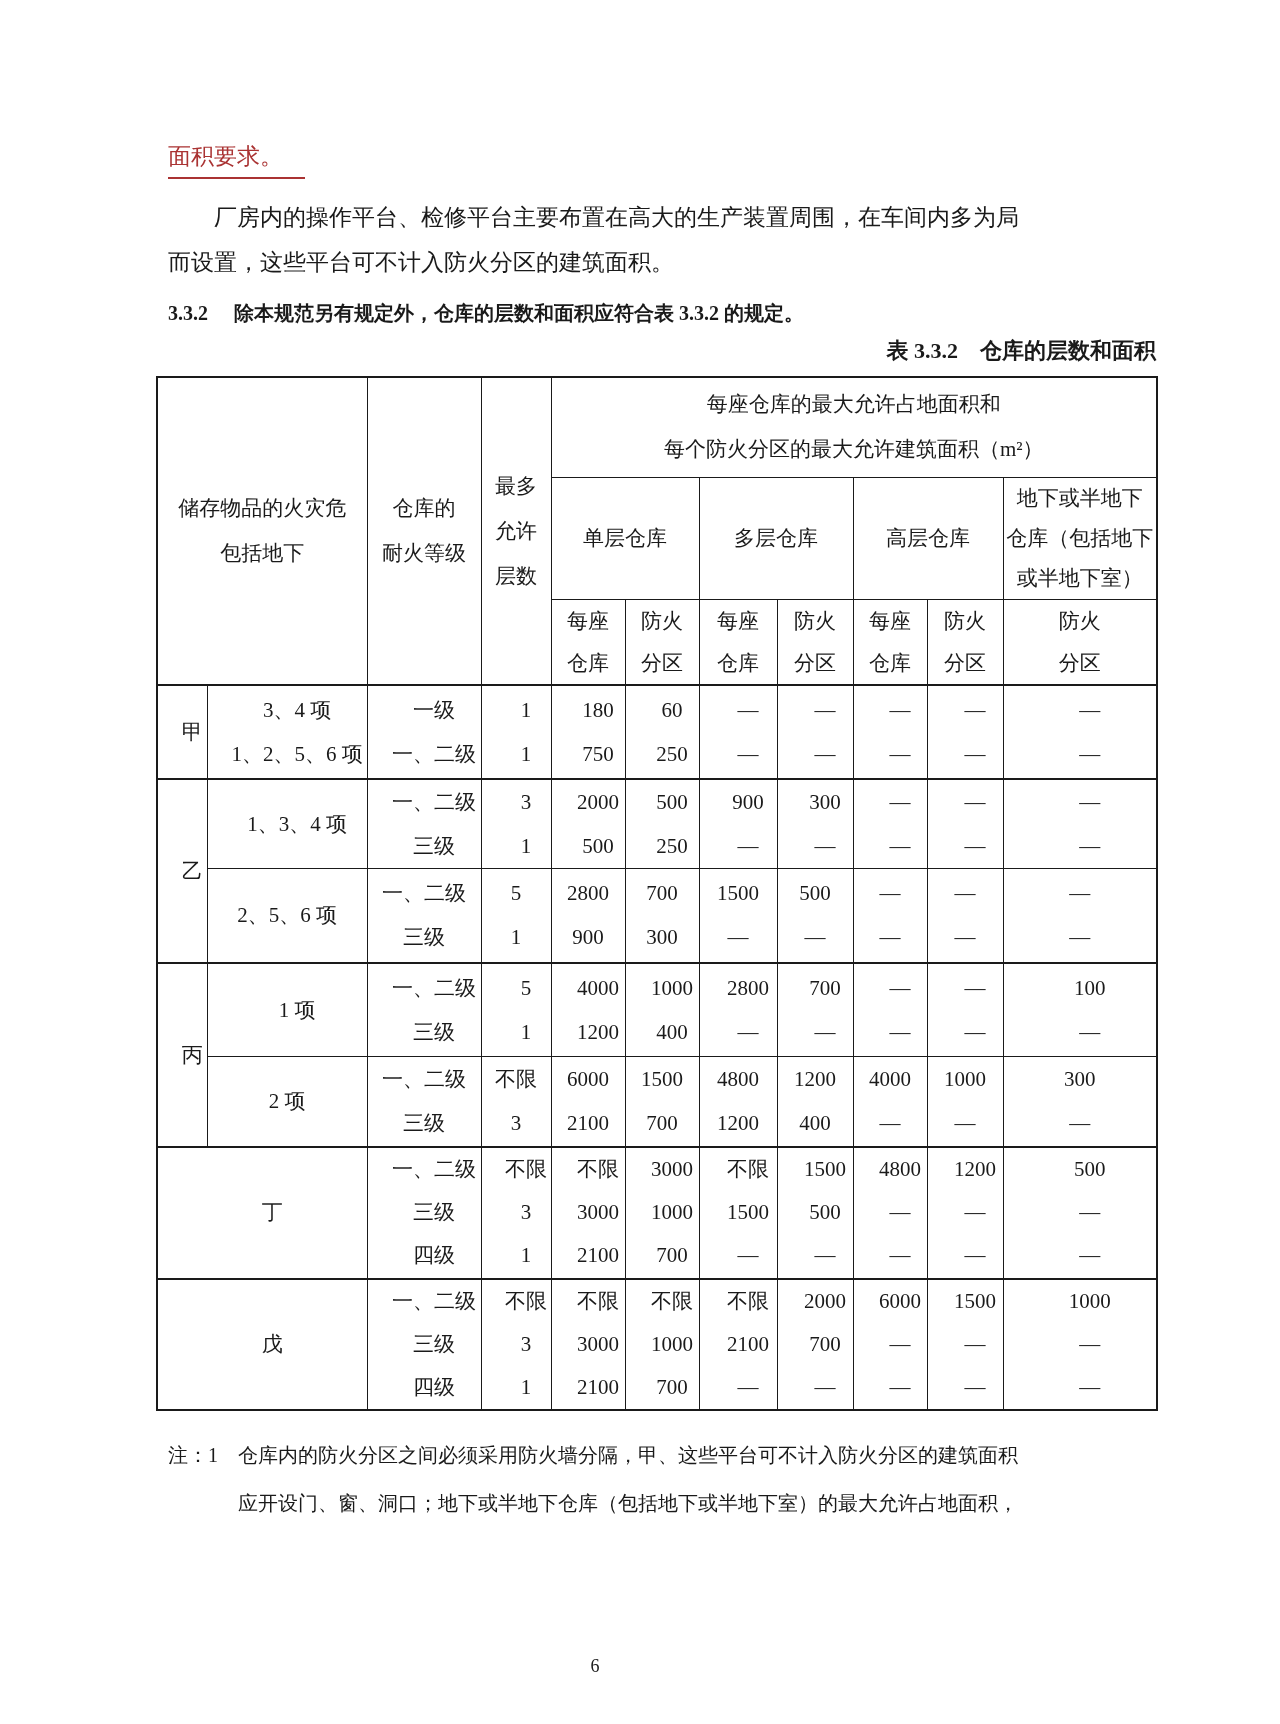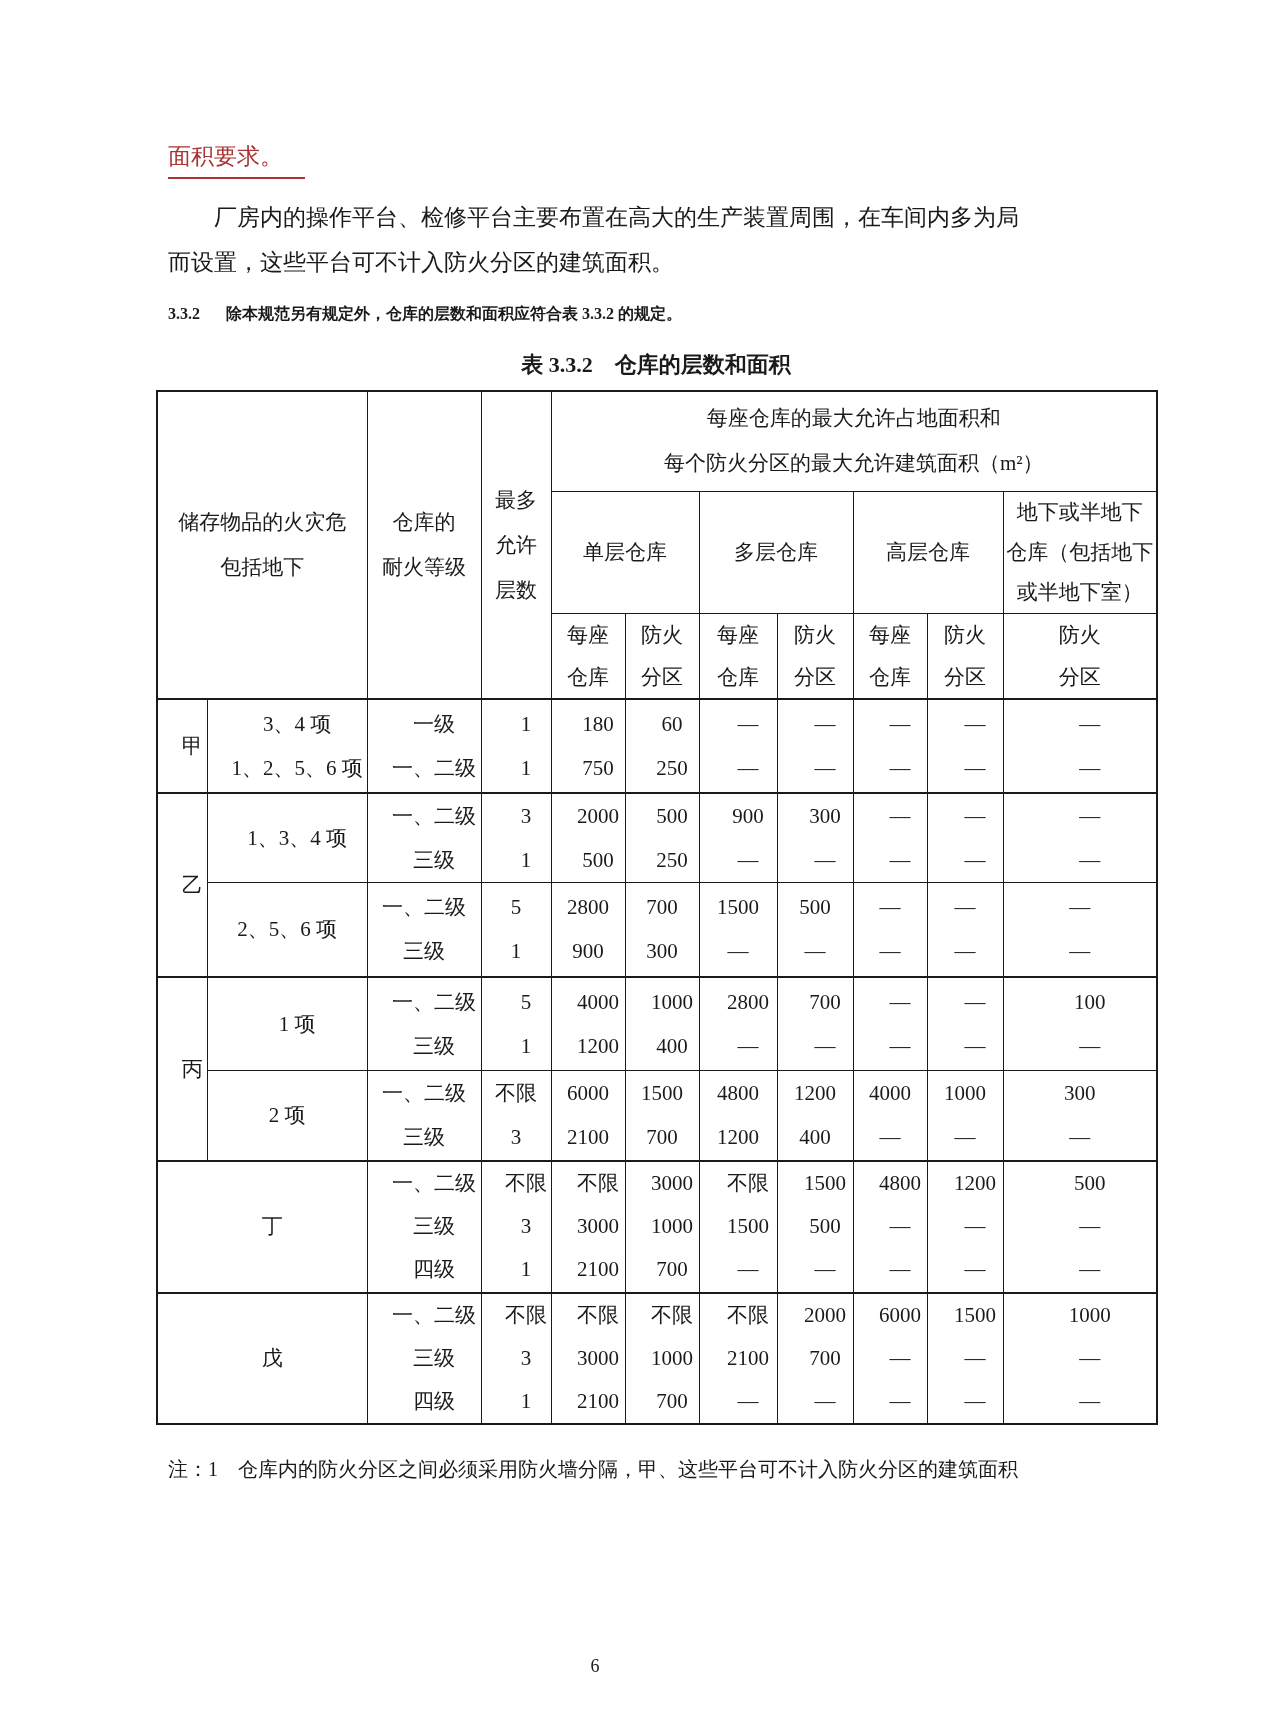--- a/index.html
+++ b/index.html
@@ -18,27 +18,27 @@
     border-bottom: 2px solid #aa3333;
     padding-right: 22px; padding-bottom: 5px;
   }
 
   
   .paragraph { margin-top: 16px; font-size: 23px; }
   .paragraph .pline { line-height: 45px; white-space: nowrap; }
   .paragraph .pline.indent { text-indent: 2em; }
 
   
-  .clause { margin-top: 6px; font-size: 16px; font-weight: bold; line-height: 45px; white-space: nowrap; }
+  .clause { margin-top: 6px; font-size: 20px; font-weight: bold; line-height: 45px; white-space: nowrap; }
   .clause .clause-num { margin-right: 26px; }
 
   
   .table-title {
-    margin-top: 14px; width: 1000px; margin-left: -12px;
-    text-align: center; font-size: 22px; font-weight: bold; line-height: 30px;
+    margin-top: 0; width: 1000px; margin-left: -12px;
+    text-align: right; font-size: 22px; font-weight: bold; line-height: 30px;
   }
 
   
   table.area-table {
     margin-top: 10px; margin-left: -12px;
     border-collapse: collapse; table-layout: fixed; width: 1000px;
     border: 2px solid #1a1a1a;
   }
   table.area-table th, table.area-table td {
     border: 1px solid #1a1a1a;
@@ -319,18 +319,19 @@
 —
 —</td>
       </tr>
     </tbody>
   </table>
 
   <div class="note">
     <div class="note-label">注：1</div>
     <div class="note-body">
       <div class="nline">仓库内的防火分区之间必须采用防火墙分隔，甲、这些平台可不计入防火分区的建筑面积</div>
+      <div class="nline">应开设门、窗、洞口；地下或半地下仓库（包括地下或半地下室）的最大允许占地面积，</div>
     </div>
   </div>
 
 </div>
 
 <div class="page-footer">6</div>
 
 </body></html>

